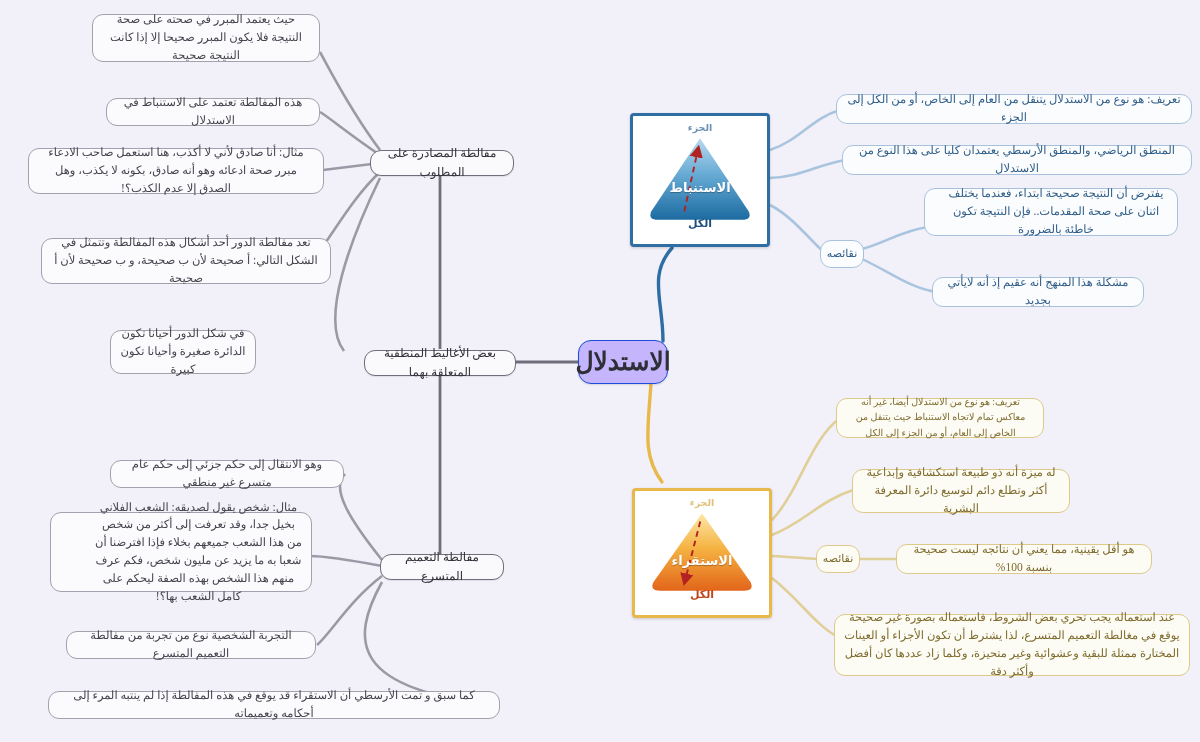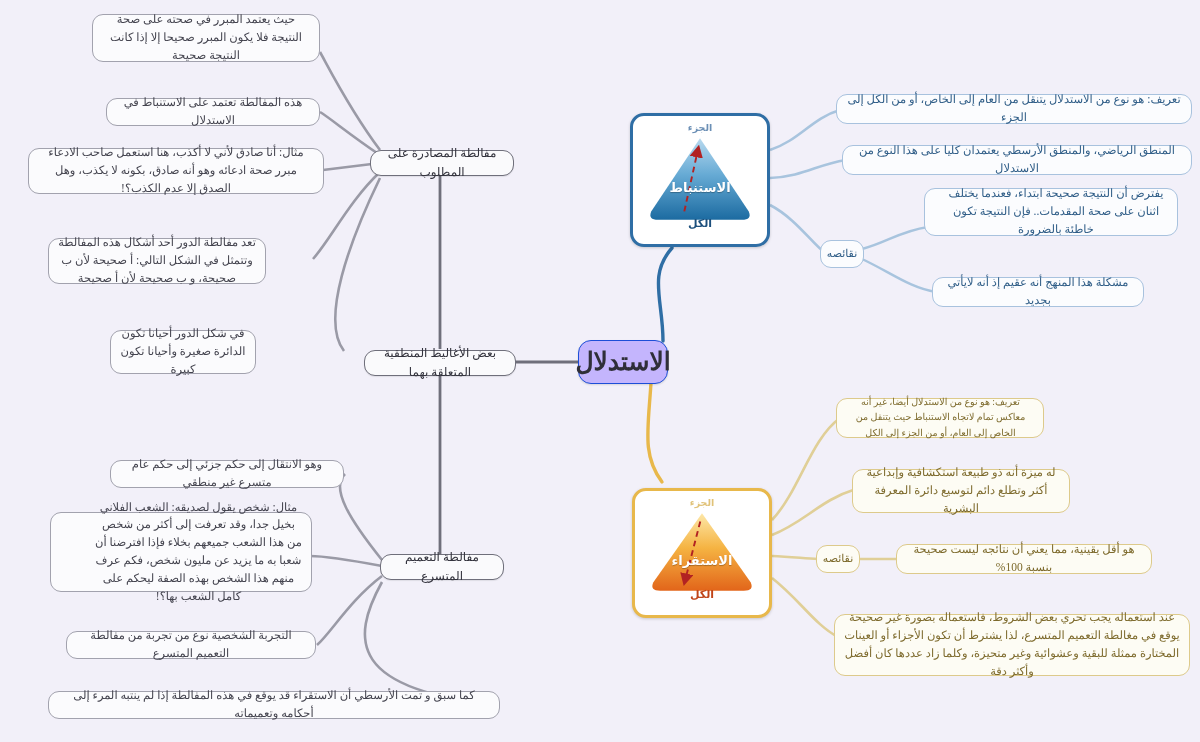--- a/index.html
+++ b/index.html
@@ -67,21 +67,21 @@
     color:#7d6a2c;
     font-size:11.5px;
   }
   .gold-small{font-size:11px;padding:4px 10px;}
   .gold-tiny{font-size:9.5px;line-height:1.6;padding-left:10px;}
 
   
   .tri-card{
     position:absolute;
     box-sizing:border-box;
-    border-radius:14px;
+    border-radius:4px;
     background:#ffffff;
     padding:6px;
   }
   .tri-card.blue-card{border:3px solid #2f6ea5;box-shadow:0 1px 3px rgba(0,0,0,.18);}
   .tri-card.gold-card{border:3px solid #e8b84b;box-shadow:0 1px 3px rgba(0,0,0,.18);}
   .tri-inner{position:relative;width:100%;height:100%;}
   .tri-cap{
     position:absolute;left:0;right:0;text-align:center;
     font-size:9.5px;font-weight:bold;
   }
@@ -247,21 +247,21 @@
   </div>
 
   <div class="node grey" style="left:106px;top:98px;width:214px;height:28px;">
     <span>هذه المفالطة تعتمد على الاستنباط في الاستدلال</span>
   </div>
 
   <div class="node grey" style="left:28px;top:148px;width:296px;height:46px;">
     <span>مثال: أنا صادق لأني لا أكذب، هنا استعمل صاحب الادعاء مبرر صحة ادعائه وهو أنه صادق، بكونه لا يكذب، وهل الصدق إلا عدم الكذب؟!</span>
   </div>
 
-  <div class="node grey" style="left:48px;top:238px;width:218px;height:46px;">
+  <div class="node grey" style="left:41px;top:238px;width:290px;height:46px;">
     <span>تعد مفالطة الدور أحد أشكال هذه المفالطة وتتمثل في الشكل التالي: أ صحيحة لأن ب صحيحة، و ب صحيحة لأن أ صحيحة</span>
   </div>
 
   <div class="node grey" style="left:110px;top:330px;width:146px;height:44px;">
     <span>في شكل الدور أحيانا تكون الدائرة صغيرة وأحيانا تكون كبيرة</span>
   </div>
 
   <div class="node grey" style="left:110px;top:460px;width:234px;height:28px;">
     <span>وهو الانتقال إلى حكم جزئي إلى حكم عام متسرع غير منطقي</span>
   </div>

